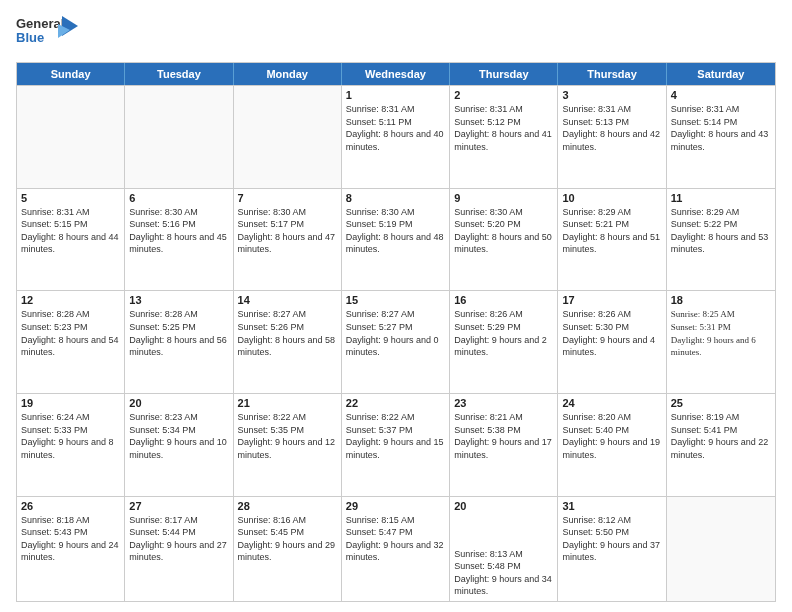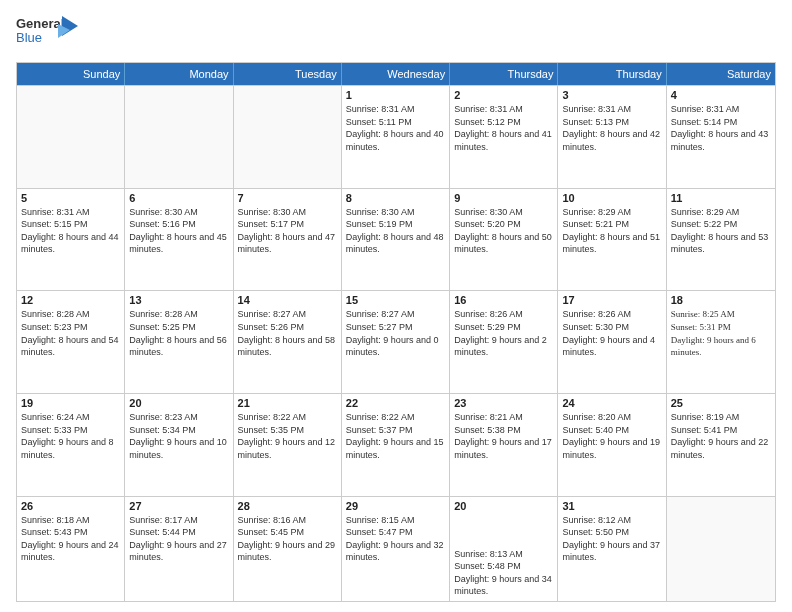--- a/index.html
+++ b/index.html
@@ -46,23 +46,23 @@
       border: 1px solid #ccc;
     }
     .cal-header {
       display: grid;
       grid-template-columns: repeat(7, 1fr);
       background: #2a6fba;
     }
     .cal-header-cell {
       color: #fff;
       font-size: 11px;
-      font-weight: normal;
+      font-weight: bold;
       padding: 5px 4px;
-      text-align: right;
+      text-align: center;
       border-right: 1px solid #5a9fd4;
     }
     .cal-header-cell:last-child { border-right: none; }
     .cal-body {
       flex: 1;
       display: flex;
       flex-direction: column;
     }
     .cal-row {
       display: grid;
@@ -94,39 +94,39 @@
   </style>
 </head>
 <body>
 
 <div class="container">
   <div class="header">
     <div class="logo">
       <div style="display:flex;align-items:center;">
         <div style="position:relative;width:44px;height:36px;">
           <div style="position:absolute;top:0;left:0;font-size:13px;font-weight:bold;color:#333;">General</div>
-          <div style="position:absolute;top:14px;left:0;font-size:13px;font-weight:normal;color:#2a6fba;">Blue</div>
+          <div style="position:absolute;top:14px;left:0;font-size:13px;font-weight:bold;color:#2a6fba;">Blue</div>
           <svg style="position:absolute;top:0;right:-18px;" width="20" height="28" viewBox="0 0 20 28">
             <polygon points="4,0 20,10 4,20" fill="#2a6fba"></polygon>
             <polygon points="0,8 12,14 0,22" fill="#6aafe6"></polygon>
           </svg>
         </div>
       </div>
     </div>
     <div class="title-block">
       <div class="month-title"></div>
       <div class="location"></div>
     </div>
   </div>
 
   <div class="calendar">
     <div class="cal-header">
     <div class="cal-header-cell">Sunday</div>
+        <div class="cal-header-cell">Tuesday</div>
         <div class="cal-header-cell">Monday</div>
-        <div class="cal-header-cell">Tuesday</div>
         <div class="cal-header-cell">Wednesday</div>
         <div class="cal-header-cell">Thursday</div>
         <div class="cal-header-cell">Thursday</div>
         <div class="cal-header-cell">Saturday</div>
       </div>
     <div class="cal-body">
     <div class="cal-row">
           <div class="cal-cell empty"></div>
           <div class="cal-cell empty"></div>
           <div class="cal-cell empty"></div>

